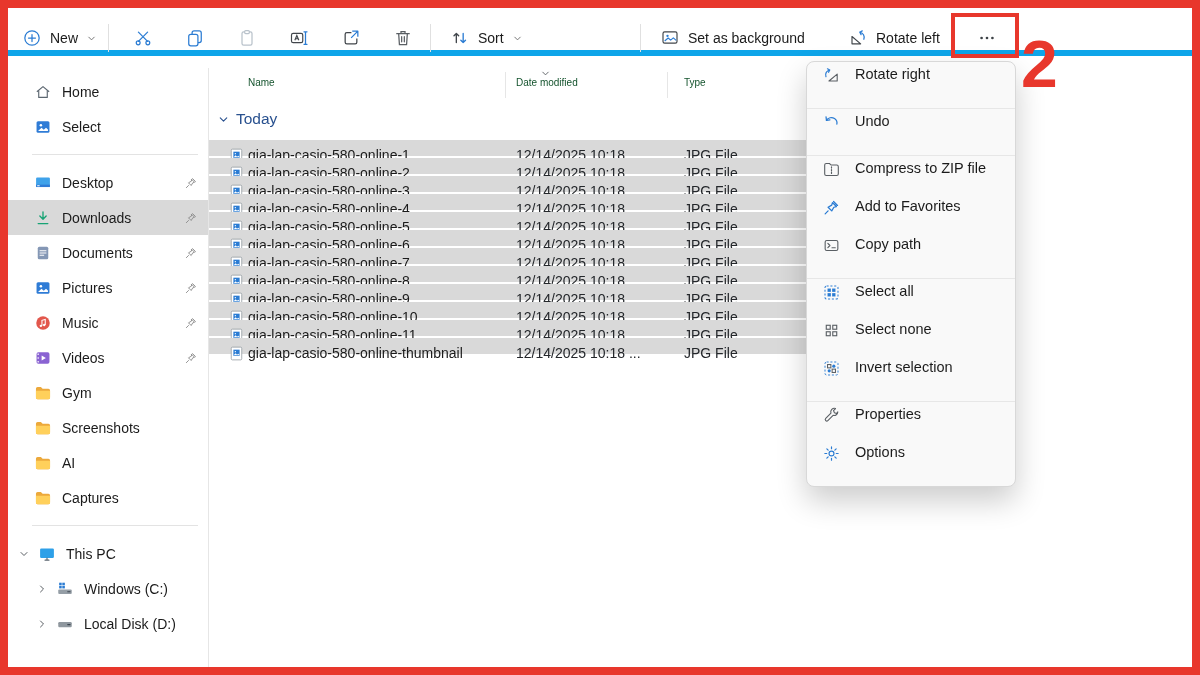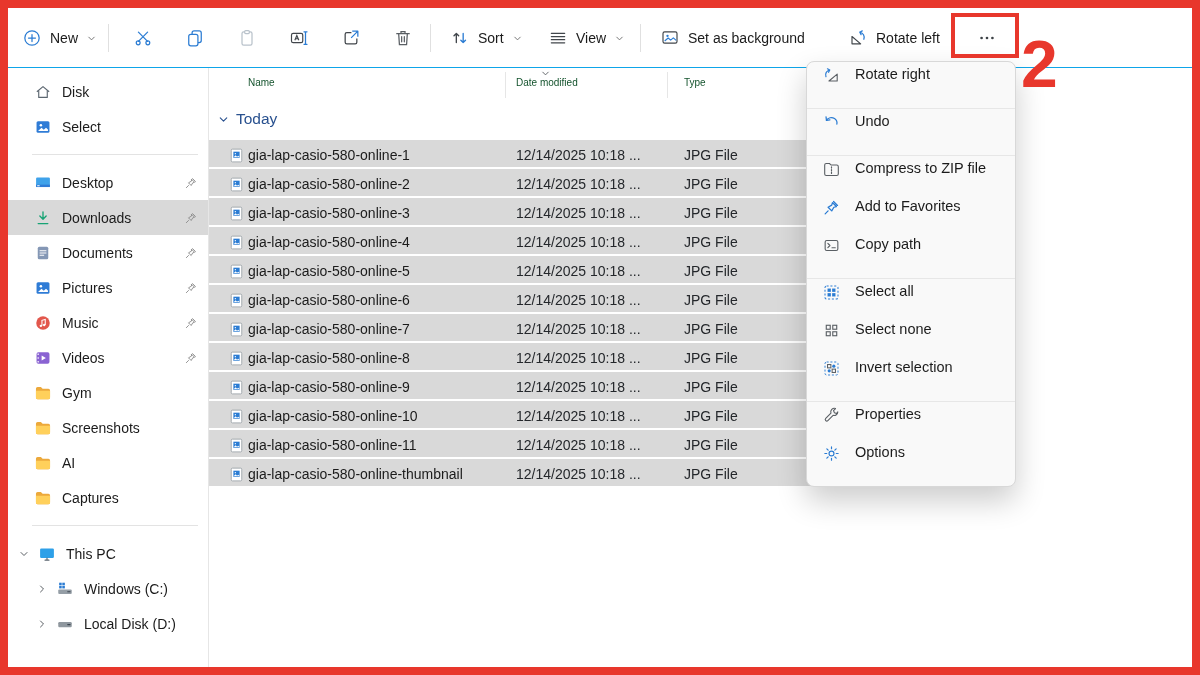--- a/index.html
+++ b/index.html
@@ -5,22 +5,22 @@
   * { box-sizing:border-box; margin:0; padding:0; }
   body {
     width:1200px; height:675px; position:relative; overflow:hidden;
     background:#fff; font-family:"Liberation Sans","DejaVu Sans",sans-serif;
     color:#1b1b1b; -webkit-font-smoothing:antialiased;
   }
   svg { display:block; }
   .red-frame { position:absolute; inset:0; border:8px solid #e8372c; pointer-events:none; z-index:70; }
 
   
-  .toolbar { position:absolute; left:8px; top:8px; width:1184px; height:60px;
-    background:#fff; border-bottom:1px solid #0ea5e9; z-index:10;padding-left:26px; }
+  .toolbar { position:absolute; left:8px; top:8px; width:1184px; height:48px;
+    background:#fff; border-bottom:6px solid #0ea5e9; z-index:10;padding-left:26px; }
   .tb { position:absolute; top:10px; height:40px; display:flex; align-items:center;
     gap:8px; font-size:14px; color:#1b1b1b; border-radius:4px; padding:0 6px; cursor:default; }
   .tb-ic { width:20px; height:20px; }
   .tb-chev { width:11px; height:11px; color:#6b6b6b; }
   .tb-divider { position:absolute; top:16px; width:1px; height:28px; background:#e0e0e0; }
   .icon-btn { justify-content:center; width:46px; }
 
   
   .sidebar { position:absolute; left:8px; top:68px; width:201px; height:599px;
     background:#fff; border-right:1px solid #e6e6e6; padding-top:6px; z-index:5; }
@@ -39,21 +39,21 @@
   .content { position:absolute; left:209px; top:68px; width:983px; height:599px; background:#fff; }
   .cols { position:relative; height:36px; font-size:10px; color:#14532d; }
   .cols .col { position:absolute; top:9px; cursor:default; }
   .col-name { left:39px; } .col-date { left:307px; } .col-type { left:475px; }
   .col-sep { position:absolute; top:4px; width:1px; height:26px; background:#e6e6e6; }
   .sort-ind { position:absolute; left:331px; top:0px; width:11px; height:11px; color:#5a5f64; }
   .group-row { position:absolute; left:0; top:42px; display:flex; align-items:center; gap:6px;
     color:#29518f; font-size:15.5px; }
   .group-row .exp { width:13px; height:13px; color:#29518f; margin-left:8px; }
   .rows { position:absolute; left:0; top:72px; }
-  .row { position:relative; width:677px; height:27px; margin-bottom:2px; background:#d9d9d9;
+  .row { position:relative; width:677px; height:16px; margin-bottom:2px; background:#d9d9d9;
     font-size:14px; }
   .row .ficon { position:absolute; left:19px; top:7px; width:17px; height:17px; }
   .row .fname { position:absolute; left:39px; top:7px; white-space:nowrap; }
   .row .fdate { position:absolute; left:307px; top:7px; color:#24272b; }
   .row .ftype { position:absolute; left:475px; top:7px; color:#24272b; }
   .row .fsize { position:absolute; right:12px; top:7px; color:#24272b; }
 
   
   .menu { position:absolute; left:806px; top:61px; width:210px; background:#f9f9f9;
     border:1px solid #d8d8d8; border-radius:8px; box-shadow:0 14px 30px rgba(0,0,0,.20);
@@ -325,29 +325,20 @@
   <div class="tb-divider" style="left:422px"></div>
   <div class="tb" style="left:436px">
     <svg class="tb-ic">
         <use href="#sort-icon"></use>
       </svg>
     <span>Sort</span>
     <svg class="tb-chev">
         <use href="#chevron-down-icon"></use>
       </svg>
   </div>
-  <div class="tb" style="left:534px">
-    <svg class="tb-ic">
-        <use href="#view-icon"></use>
-      </svg>
-    <span>View</span>
-    <svg class="tb-chev">
-        <use href="#chevron-down-icon"></use>
-      </svg>
-  </div>
   <div class="tb-divider" style="left:632px"></div>
   <div class="tb" style="left:834px">
     <svg class="tb-ic">
         <use href="#rotate-left-icon"></use>
       </svg>
     <span>Rotate left</span>
   </div>
   <div class="tb" style="left:646px">
     <svg class="tb-ic">
         <use href="#wallpaper-icon"></use>
@@ -360,21 +351,21 @@
       </svg>
     </div>
 </div>
 
 <div class="sidebar">
   <div id="side-quick">
       <div class="side-item">
         <svg class="si">
           <use href="#home-icon"></use>
         </svg>
-        <span class="side-label">Disk</span>
+        <span class="side-label">Home</span>
       </div>
       <div class="side-item">
         <svg class="si">
           <use href="#gallery-icon"></use>
         </svg>
         <span class="side-label">Select</span>
       </div>
     </div>
   <div class="side-divider"></div>
   <div id="side-main">

